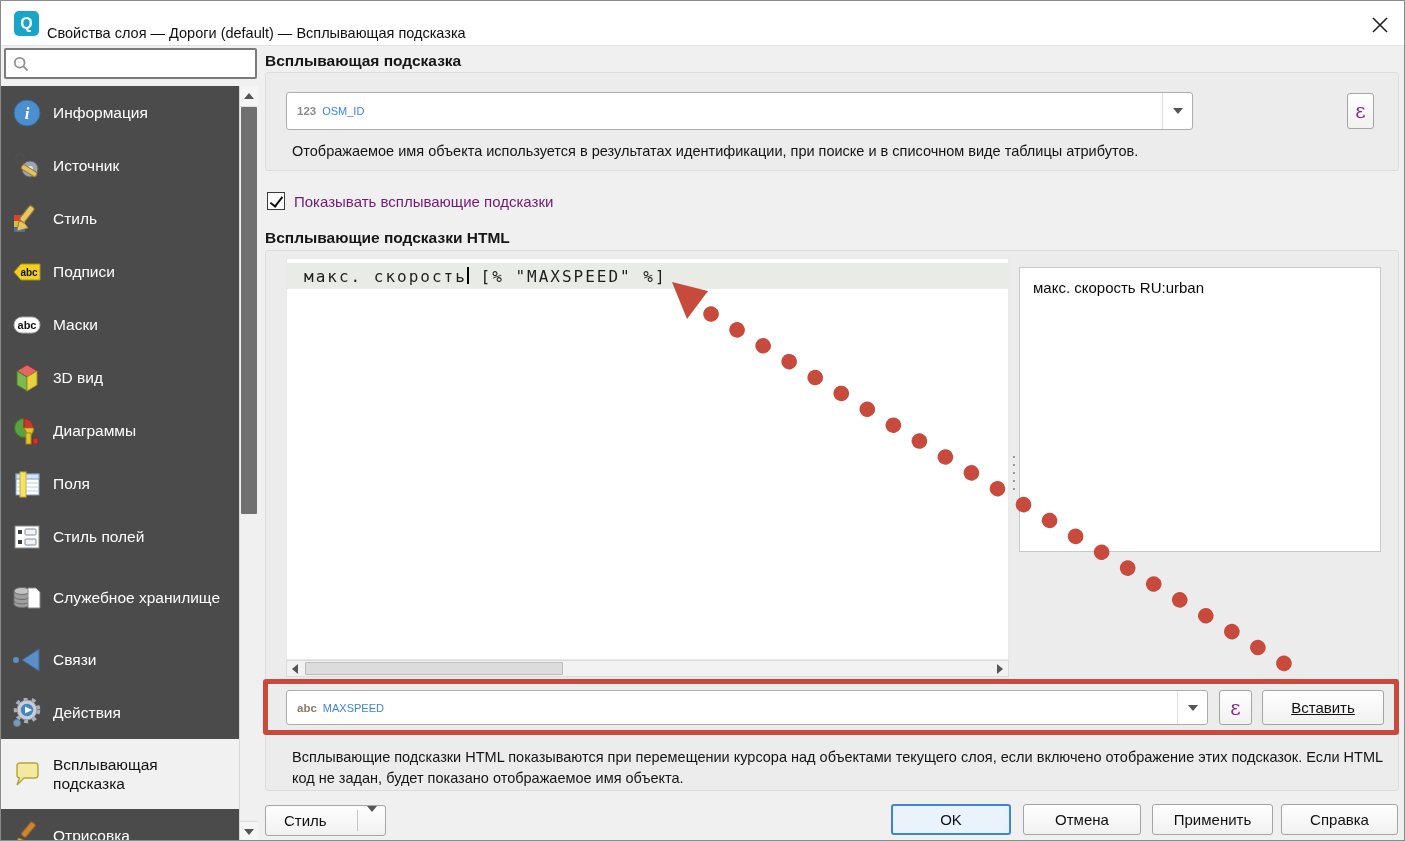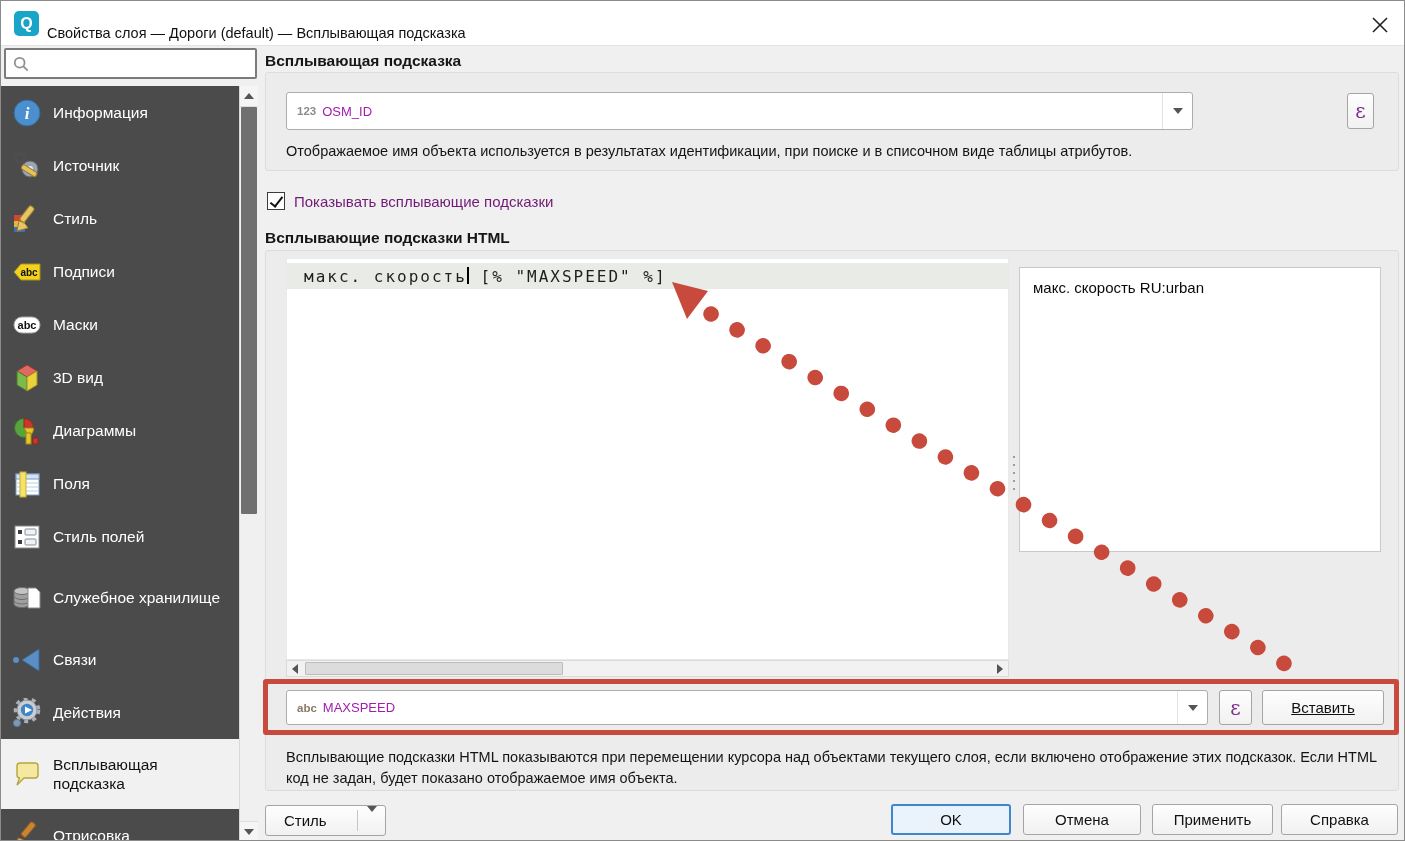--- a/index.html
+++ b/index.html
@@ -41,27 +41,27 @@
   .sb-down{bottom:0;border-top:1px solid #ddd;}
   .sb-thumb{position:absolute;left:1px;top:21px;width:16px;height:407px;background:#707070;border-radius:1px;cursor:pointer;}
   .tri-up{width:0;height:0;border-left:5px solid transparent;border-right:5px solid transparent;border-bottom:6px solid #555;}
   .tri-down{width:0;height:0;border-left:5px solid transparent;border-right:5px solid transparent;border-top:6px solid #555;}
   .tri-left{width:0;height:0;border-top:5px solid transparent;border-bottom:5px solid transparent;border-right:6px solid #555;}
   .tri-right{width:0;height:0;border-top:5px solid transparent;border-bottom:5px solid transparent;border-left:6px solid #555;}
 
   
   .h1{position:absolute;font-size:15.5px;font-weight:bold;color:#161616;}
   .groupbox{position:absolute;background:#ececec;border:1px solid #dcdcdc;border-radius:3px;}
-  .helper{position:absolute;font-size:14.5px;color:#141414;line-height:1.45;}
+  .helper{position:absolute;font-size:14.5px;color:#141414;line-height:1.45;margin-left:6px;}
 
   
   .combo{position:absolute;background:#fff;border:1px solid #adadad;border-radius:3px;display:flex;align-items:center;cursor:pointer;}
   .badge{font-size:11.5px;font-weight:bold;color:#8a7a66;margin:0 6px 0 10px;letter-spacing:0;}
   .badge.num{color:#8c8c8c;}
-  .combo-val{font-size:13px;color:#a21caf;}
+  .combo-val{font-size:11px;color:#3b82f6;}
   .combo-arrow{margin-left:auto;width:30px;align-self:stretch;display:flex;align-items:center;justify-content:center;border-left:1px solid #e2e2e2;}
   .btn{position:absolute;display:flex;align-items:center;justify-content:center;background:linear-gradient(#fefefe,#f1f1f1);border:1px solid #a5a5a5;border-radius:3px;font-size:15px;color:#111;cursor:pointer;}
   .btn.primary{border:2px solid var(--ok-accent);background:#eaf3fc;}
   .eps{font-size:20px;color:#7b2d8b;font-family:"DejaVu Serif",serif;}
   .style-btn{justify-content:flex-start;padding-left:18px;}
   .style-split{position:absolute;right:27px;top:4px;bottom:4px;width:1px;background:#c6c6c6;}
   .style-caret{position:absolute;right:8px;}
 
   
   .checkbox{position:absolute;width:18px;height:18px;background:#fff;border:1.5px solid #3c3c3c;cursor:pointer;}

